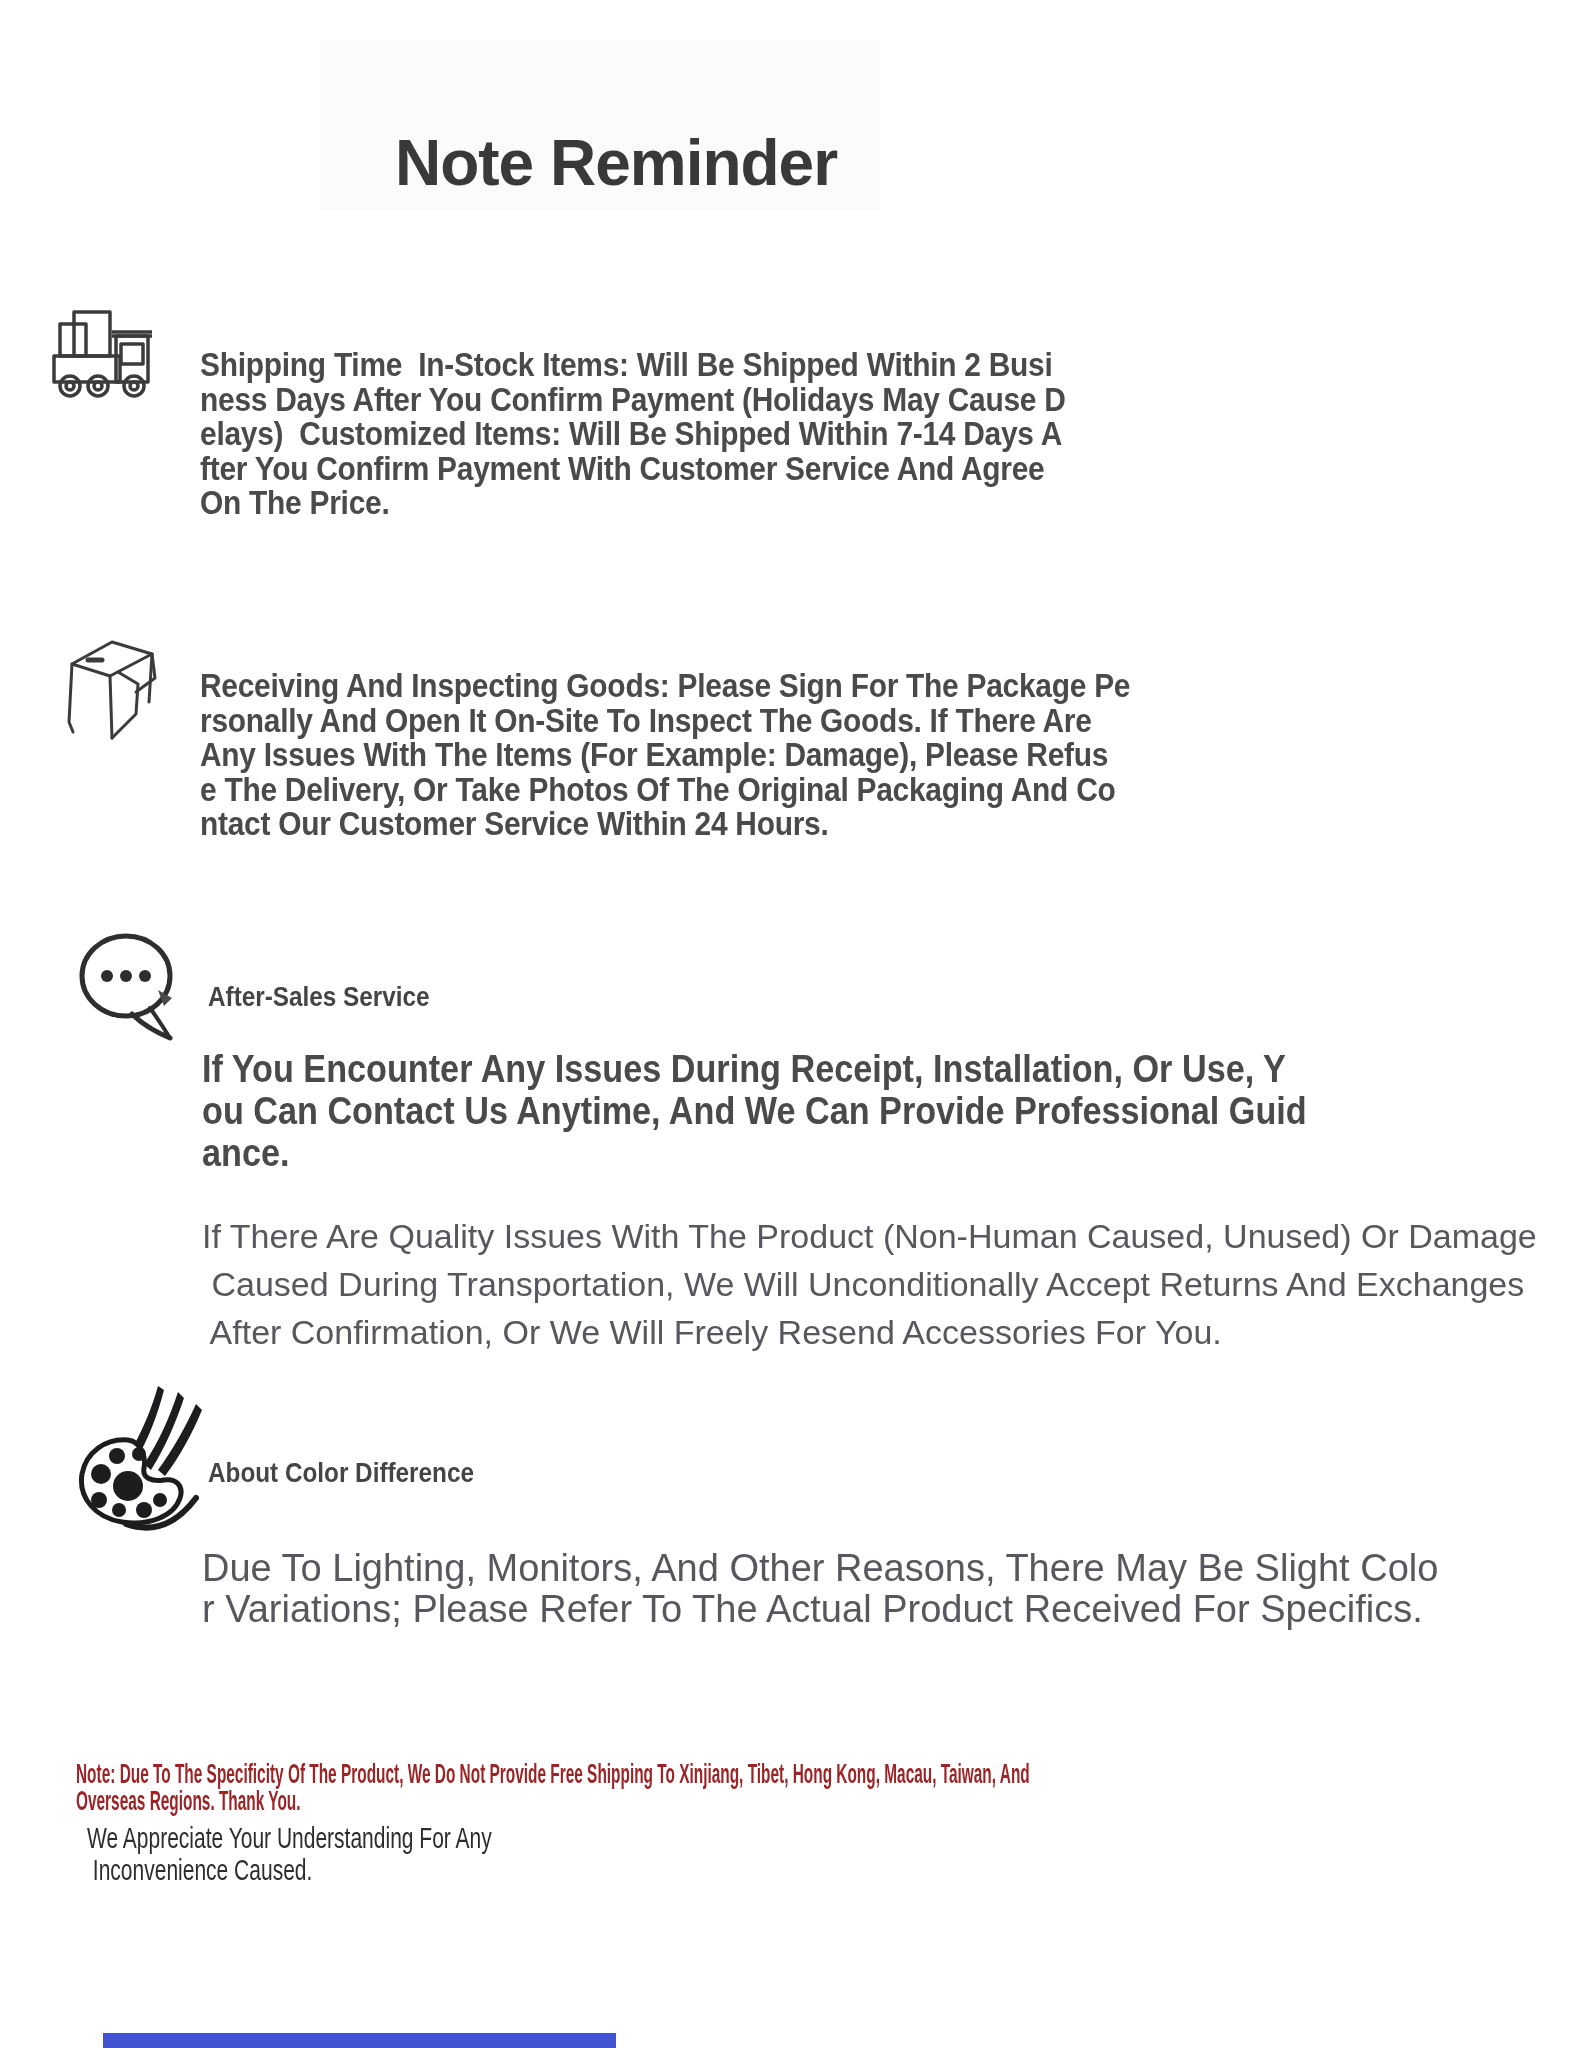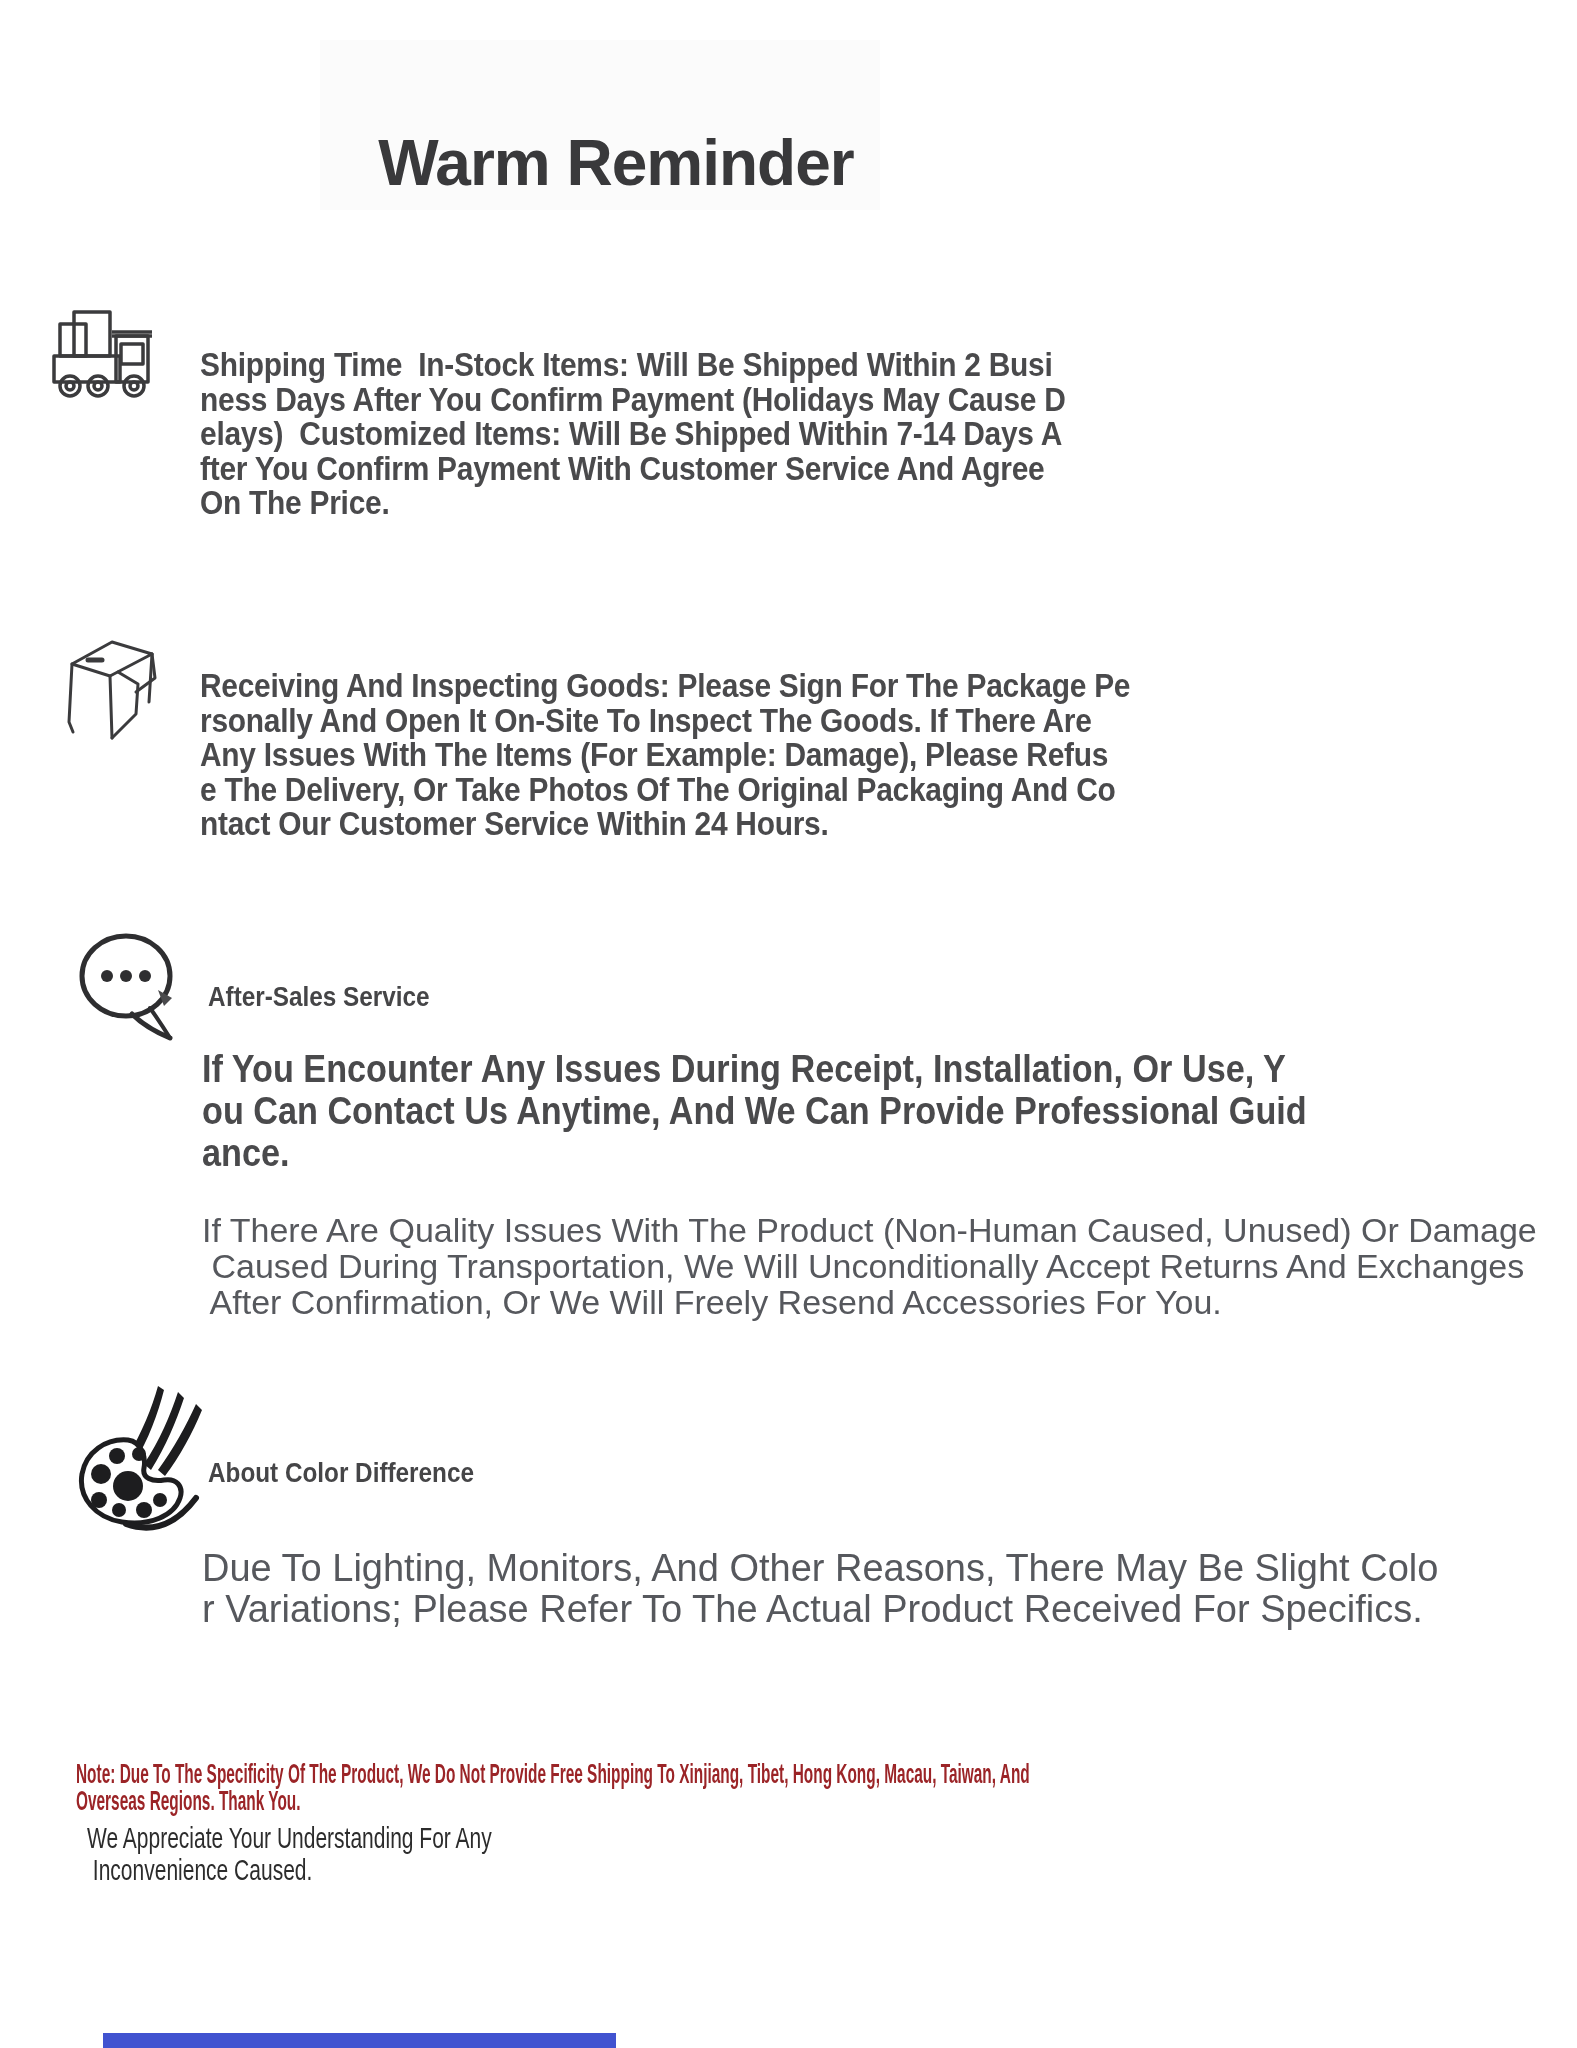--- a/index.html
+++ b/index.html
@@ -27,21 +27,21 @@
     transform:scaleX(0.9);transform-origin:left top;
   }
   #aftersales-heading{left:208px;top:982px;}
   #aftersales-intro{
     left:202px;top:1048px;
     font-weight:bold;color:#4a4a4c;font-size:38px;line-height:42px;
     transform:scaleX(0.9);transform-origin:left top;
   }
   #aftersales-body{
     left:202px;top:1212px;
-    color:#56585d;font-size:34px;line-height:36px;
+    color:#56585d;font-size:34px;line-height:48px;
   }
   #color-heading{left:208px;top:1458px;}
   #color-body{
     left:202px;top:1548px;
     color:#56585d;font-size:38px;line-height:41px;
   }
   #note{
     left:76px;top:1760px;
     font-weight:bold;color:#9b2427;font-size:28px;line-height:27px;
     transform:scaleX(0.55);transform-origin:left top;
@@ -56,21 +56,21 @@
   #truck-icon-box{left:50px;top:298px;}
   #box-icon-box{left:62px;top:626px;}
   #bubble-icon-box{left:74px;top:926px;}
   #palette-icon-box{left:70px;top:1380px;}
 </style>
 </head>
 <body>
 
 <div class="abs panel" style="left:320px;top:40px;width:560px;height:170px;"></div>
 
-<div id="title" class="abs">Warm Reminder</div>
+<div id="title" class="abs">Note Reminder</div>
 
 <div id="truck-icon-box" class="abs">
   <svg class="icon" width="104" height="100" viewBox="0 0 104 100" fill="none" stroke="#3b3b3d" stroke-width="3.5" stroke-linejoin="round">
     <rect x="10" y="26" width="26" height="32"></rect>
     <rect x="24" y="14" width="36" height="44"></rect>
     <rect x="4" y="58" width="66" height="26"></rect>
     <line x1="62" y1="34" x2="102" y2="34"></line>
     <line x1="62" y1="38" x2="102" y2="38"></line>
     <rect x="66" y="38" width="32" height="46"></rect>
     <rect x="71" y="46" width="22" height="20"></rect>

